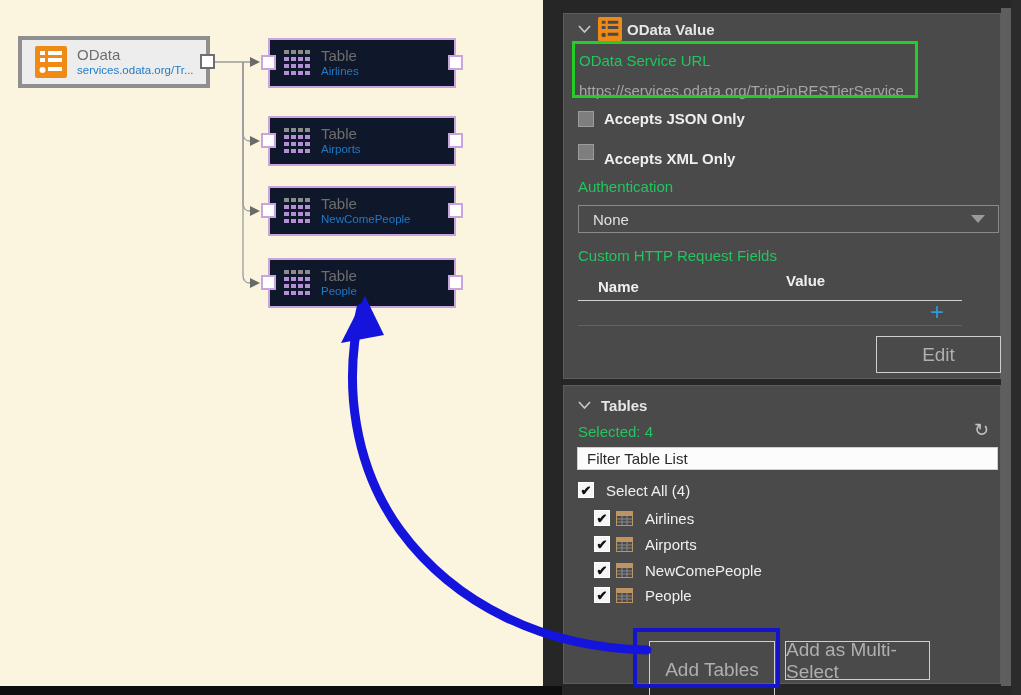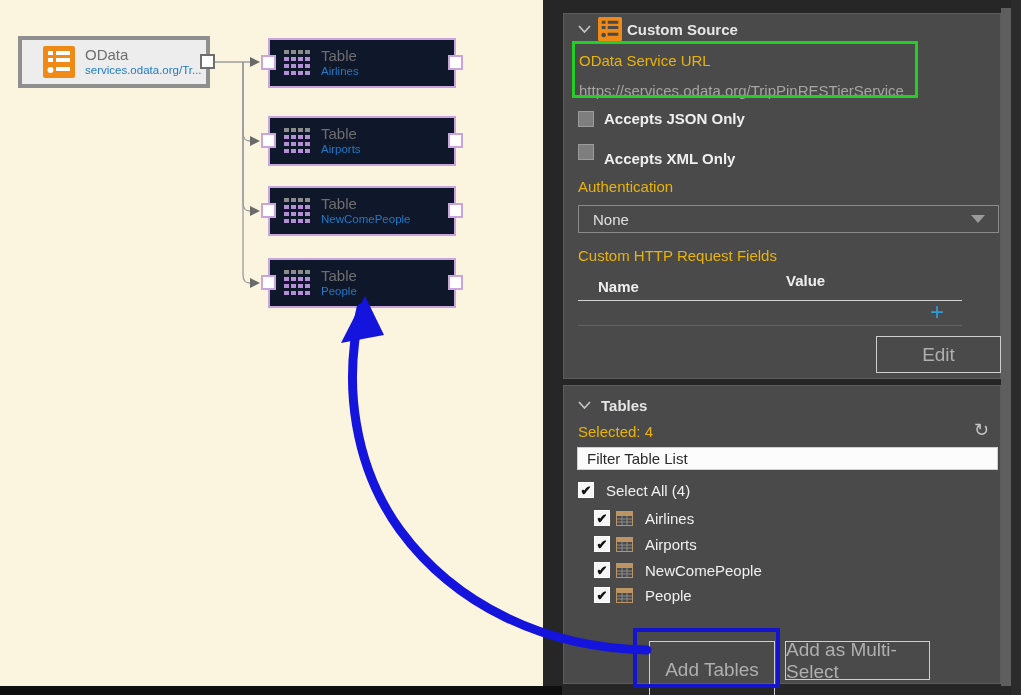--- a/index.html
+++ b/index.html
@@ -5,37 +5,37 @@
   html,body{margin:0;padding:0;background:#1b1b1b;}
   #app{position:relative;width:1021px;height:695px;background:#262626;
        font-family:"Liberation Sans",sans-serif;overflow:hidden;}
 
   
   .canvas{position:absolute;left:0;top:0;width:543px;height:686px;background:#FBF4DE;}
   .canvas-bottom{position:absolute;left:0;top:686px;width:562px;height:9px;background:#0E0E0E;}
   .wires{position:absolute;left:0;top:0;pointer-events:none;}
 
   .node{position:absolute;box-sizing:border-box;display:flex;align-items:center;background:#0f172a;}
-  .node-odata{left:18px;top:36px;width:192px;height:52px;border:4px solid #8F8F8F;background:#EDEDED;padding-left:21px;gap:10px;}
+  .node-odata{left:18px;top:36px;width:192px;height:52px;border:4px solid #8F8F8F;background:#EDEDED;padding-left:13px;gap:10px;}
   .node-table{left:268px;width:188px;height:50px;border:2px solid #C9A4DE;padding-left:14px;gap:10px;}
   .nt1{top:38px}.nt2{top:116px}.nt3{top:186px}.nt4{top:258px}
   .node-title{font-size:15px;color:#6E6E6E;line-height:1.15;}
   .node-sub{font-size:11.5px;color:#1F7AC8;line-height:1.2;white-space:nowrap;}
   .port{position:absolute;width:15px;height:15px;box-sizing:border-box;background:#fff;top:50%;margin-top:-8px;}
   .port-gray{border:2px solid #6E6E6E;}
   .port-purple{border:2px solid #C9A4DE;}
   .port-l{left:-9px}.port-r{right:-9px}
 
   
   .card{position:absolute;box-sizing:border-box;background:#4A4A4A;border:1px solid #5C5C5C;}
   .scroll-thumb{position:absolute;left:1001px;top:8px;width:10px;height:678px;background:#5E5E5E;}
   .scroll-gutter{position:absolute;left:1011px;top:0;width:10px;height:695px;background:#2B2B2B;}
 
   .abs{position:absolute;}
-  .glabel{color:#eab308;font-size:15px;}
+  .glabel{color:#22c55e;font-size:15px;}
   .wlabel{color:#EFEFEF;font-size:15px;font-weight:bold;}
   .section-title{color:#E6E6E6;font-size:15px;font-weight:bold;}
   .link{color:#A6A6A6;font-size:15px;text-decoration:underline;}
 
   .checkbox{width:16px;height:16px;box-sizing:border-box;}
   .cb-off{background:#7E7E7E;border:1px solid #9B9B9B;}
   .cb-on{background:#F5F5F5;border:1px solid #FFFFFF;color:#101010;font-size:13px;line-height:15px;text-align:center;font-weight:bold;}
 
   .dropdown{box-sizing:border-box;border:1px solid #8A8A8A;display:flex;align-items:center;}
   .dd-text{color:#E0E0E0;font-size:15px;margin-left:14px;flex:1;}
@@ -235,21 +235,21 @@
     </svg>
     <svg class="abs" style="left:34px;top:3px;" width="24" height="24" viewBox="0 0 32 32">
       <rect x="0" y="0" width="32" height="32" rx="2" fill="#EF8A17"></rect>
       <rect x="5" y="5" width="5" height="4" fill="#4A4A4A"></rect>
         <rect x="13" y="5" width="14" height="4" fill="#4A4A4A"></rect>
       <rect x="5" y="12" width="5" height="4" fill="#4A4A4A"></rect>
         <rect x="13" y="12" width="14" height="4" fill="#4A4A4A"></rect>
       <circle cx="7.5" cy="24" r="3" fill="#4A4A4A"></circle>
         <rect x="13" y="21" width="14" height="4" fill="#4A4A4A"></rect>
     </svg>
-    <div class="abs section-title" style="left:63px;top:7px;">Custom Source</div>
+    <div class="abs section-title" style="left:63px;top:7px;">OData Value</div>
 
     <div class="abs glabel" style="left:15px;top:38px;">OData Service URL</div>
     <div class="abs link" style="left:15px;top:68px;">https://services.odata.org/TripPinRESTierService</div>
 
     <div class="abs checkbox cb-off" style="left:14px;top:97px;"></div>
     <div class="abs wlabel" style="left:40px;top:96px;">Accepts JSON Only</div>
 
     <div class="abs checkbox cb-off" style="left:14px;top:130px;"></div>
     <div class="abs wlabel" style="left:40px;top:136px;">Accepts XML Only</div>
 

